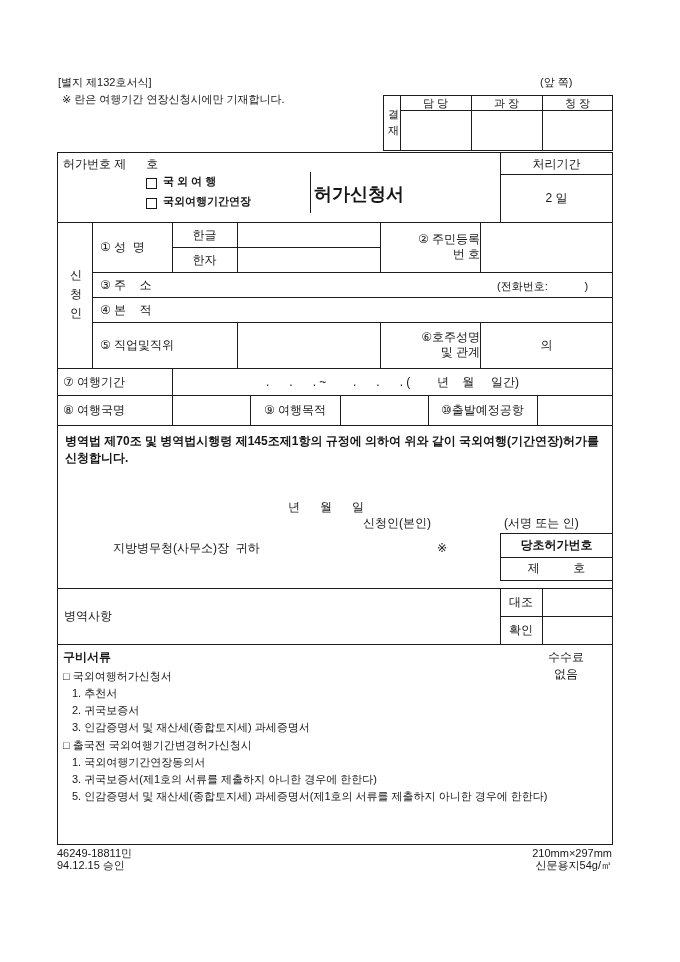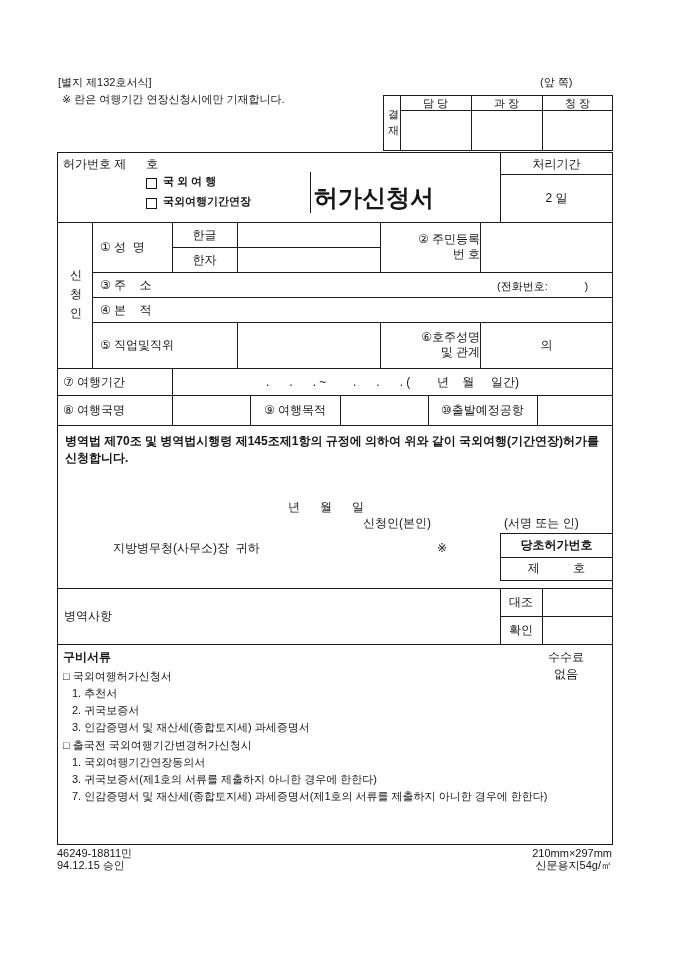--- a/index.html
+++ b/index.html
@@ -2,21 +2,21 @@
 <html><head>
 <meta charset="utf-8">
 <style>
   * { margin:0; padding:0; box-sizing:border-box; }
   html,body { background:#ffffff; }
   body { font-family:"Liberation Sans","DejaVu Sans",sans-serif; }
   .page { position:relative; width:680px; height:962px; background:#ffffff; color:#161616; margin:0 auto; overflow:hidden; }
   .t { position:absolute; font-size:12px; line-height:1.25; white-space:pre; }
   .s11 { font-size:11px; }
   .s13 { font-size:11px; }
-  .s18 { font-size:24px; }
+  .s18 { font-size:18px; }
   .b { font-weight:bold; }
   .ctr { text-align:center; }
   .rgt { text-align:right; }
   .preline { white-space:pre-line;text-align:right; }
   .wrap { white-space:normal; word-break:break-all; line-height:17px;font-weight:bold; }
   .box { position:absolute; border:1px solid #1c1c1c; }
   .hl { position:absolute; height:1px; background:#1c1c1c; }
   .vl { position:absolute; width:1px; background:#1c1c1c; }
   .vert { word-break:break-all; white-space:normal; text-align:right; }
   .cb { position:absolute; width:11px; height:11px; border:1.5px solid #161616; background:#fff; }
@@ -125,20 +125,20 @@
   <span class="t" style="left:548px;top:650px">수수료</span>
   <span class="t" style="left:554px;top:667px">없음</span>
 
   <span class="t s11" style="left:63px;top:670px">□ 국외여행허가신청서</span>
   <span class="t s11" style="left:72px;top:687px">1. 추천서</span>
   <span class="t s11" style="left:72px;top:704px">2. 귀국보증서</span>
   <span class="t s11" style="left:72px;top:721px">3. 인감증명서 및 재산세(종합토지세) 과세증명서</span>
   <span class="t s11" style="left:63px;top:739px">□ 출국전 국외여행기간변경허가신청시</span>
   <span class="t s11" style="left:72px;top:756px">1. 국외여행기간연장동의서</span>
   <span class="t s11" style="left:72px;top:773px">3. 귀국보증서(제1호의 서류를 제출하지 아니한 경우에 한한다)</span>
-  <span class="t s11" style="left:72px;top:790px">7. 인감증명서 및 재산세(종합토지세) 과세증명서(제1호의 서류를 제출하지 아니한 경우에 한한다)</span>
+  <span class="t s11" style="left:72px;top:790px">5. 인감증명서 및 재산세(종합토지세) 과세증명서(제1호의 서류를 제출하지 아니한 경우에 한한다)</span>
 
   <span class="t s11" style="left:57px;top:847px">46249-18811민</span>
   <span class="t s11" style="left:57px;top:859px">94.12.15 승인</span>
   <span class="t s11 rgt" style="left:480px;top:847px;width:132px">210mm×297mm</span>
   <span class="t s11 rgt" style="left:480px;top:859px;width:132px">신문용지54g/㎡</span>
 
 </div>
 
 </body></html>

